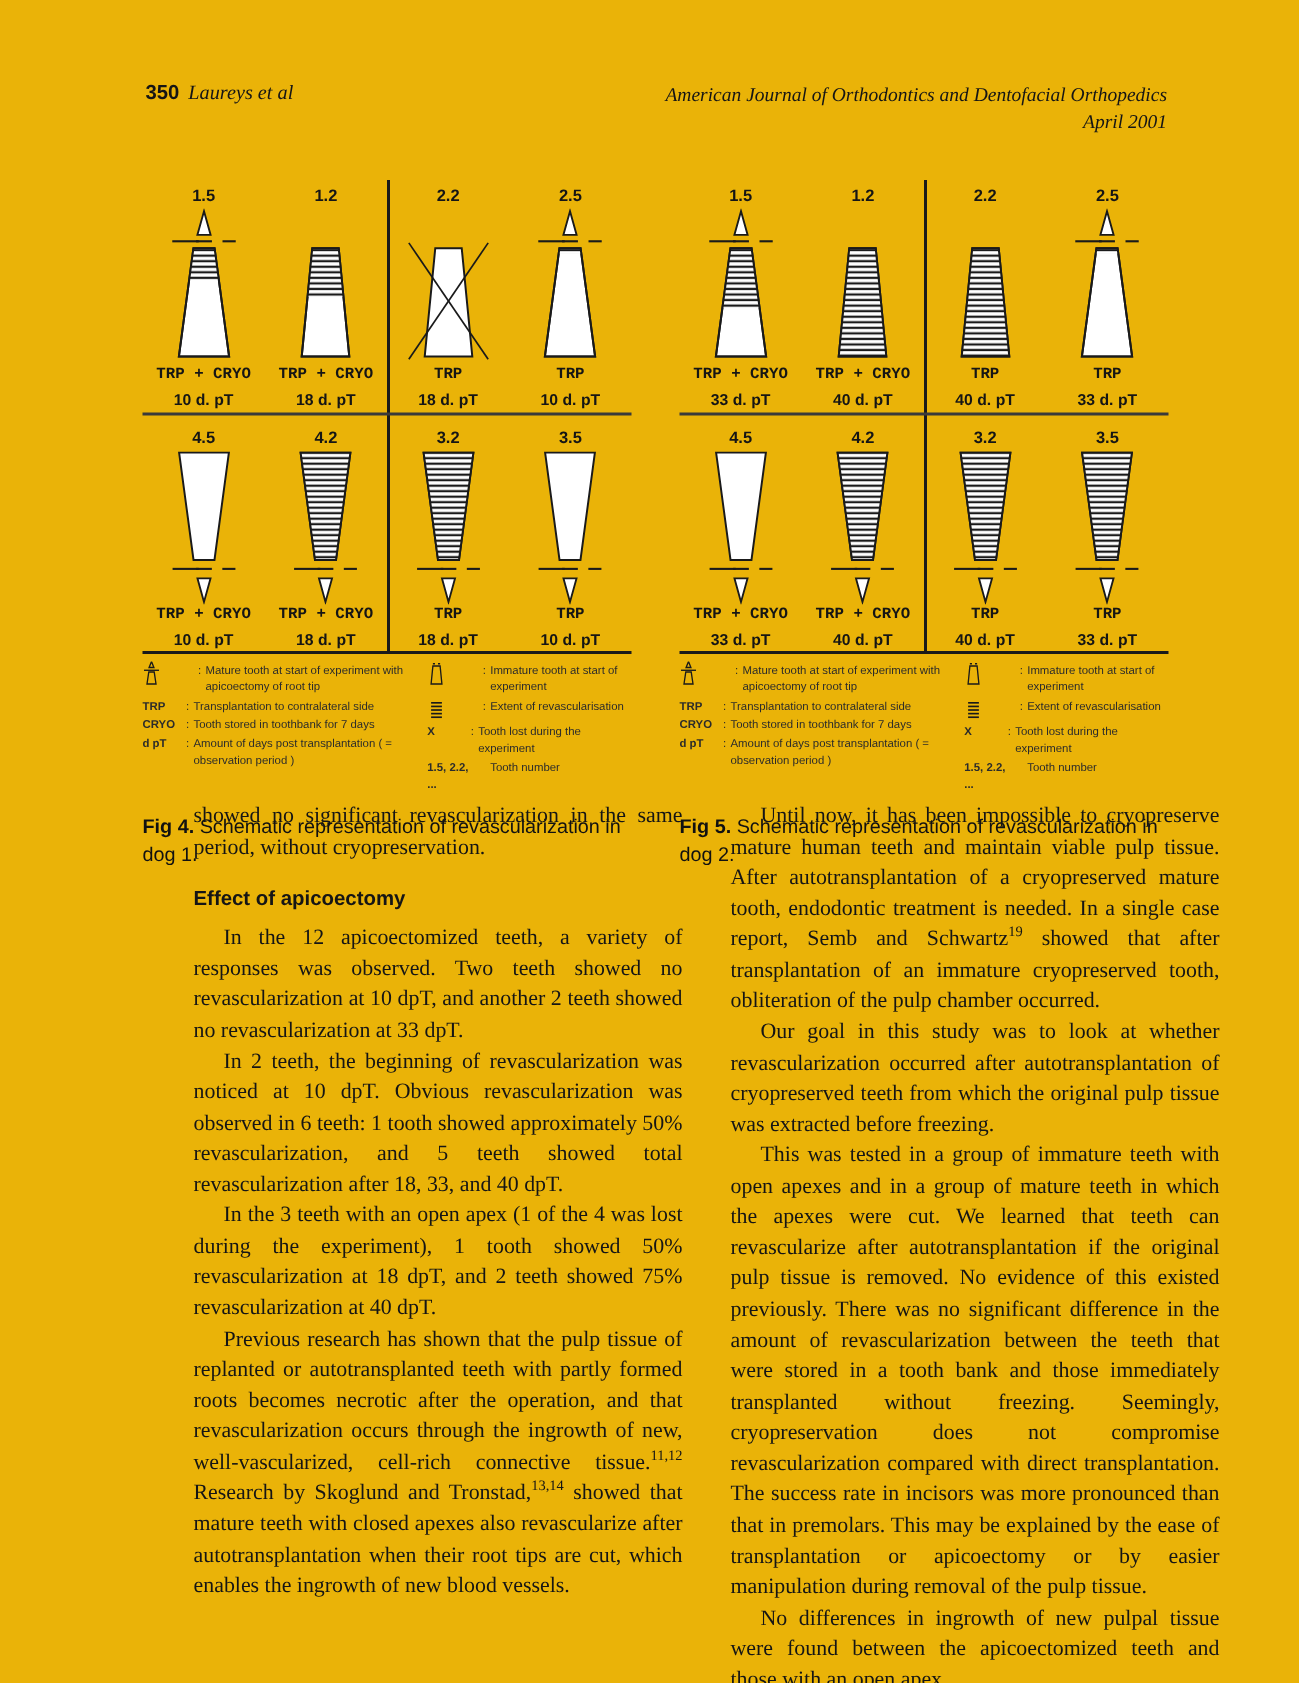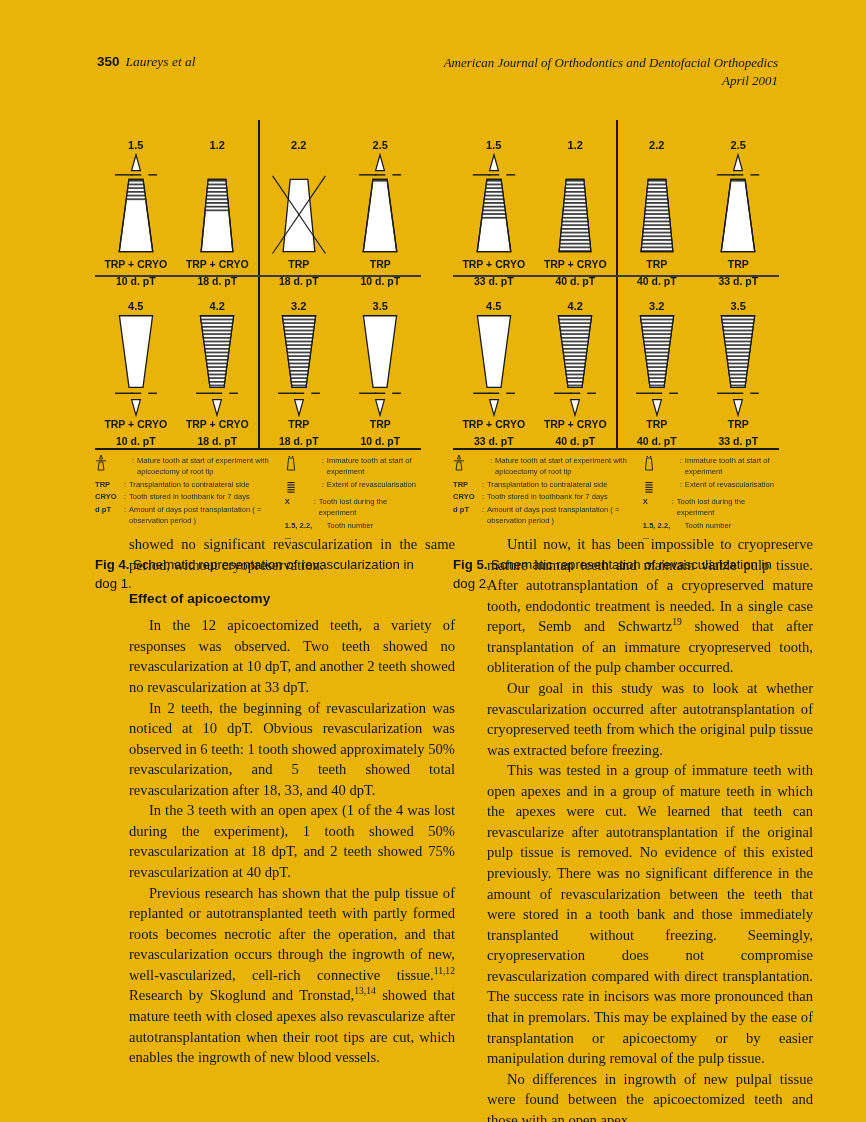--- a/index.html
+++ b/index.html
@@ -11,25 +11,25 @@
   .folio{font-family:"Liberation Sans",sans-serif;font-weight:bold;font-style:normal;}
   .runauth{font-style:italic;margin-left:6px;}
   .hdr-right{text-align:right;font-style:italic;font-size:13px;line-height:1.35;}
   
   .figpanel{position:absolute;top:120px;width:326px;}
   #figpanel-0{left:95px;} #figpanel-1{left:453px;}
   .teethgrid{position:relative;display:grid;grid-template-columns:repeat(4,1fr);border-bottom:2.5px solid #1a1a1a;}
   .vline{position:absolute;left:50%;top:0;bottom:0;width:2px;background:#1a1a1a;}
   .hline{position:absolute;top:155px;left:0;right:0;height:2px;background:#3a3a3a;}
   .cell{display:flex;flex-direction:column;align-items:center;position:relative;}
-  .cell.r1{height:155px;padding-top:4px;margin-top:14px;}
+  .cell.r1{height:155px;padding-top:4px;}
   .cell.r2{height:149px;padding-top:6px;}
   .tnum{font-family:"Liberation Sans",sans-serif;font-weight:bold;font-size:11px;line-height:14px;}
   svg.tooth{display:block;margin-top:1px;}
-  .treat{font-family:Liberation Sans, sans-serif;font-weight:bold;font-size:10.5px;line-height:13px;margin-top:1px;white-space:nowrap;}
+  .treat{font-family:Liberation Mono, monospace;font-weight:bold;font-size:10.5px;line-height:13px;margin-top:1px;white-space:nowrap;}
   .days{font-family:"Liberation Sans",sans-serif;font-weight:bold;font-size:10.5px;line-height:13px;margin-top:4px;white-space:nowrap;}
   
   .legend{margin-top:5px;display:grid;grid-template-columns:57% 43%;column-gap:4px;
           font-family:"Liberation Sans",sans-serif;font-size:7.6px;line-height:1.5;color:#2b2b2b;}
   .lrow{display:flex;align-items:flex-start;margin-bottom:1px;}
   .lkey{flex:0 0 26px;font-weight:bold;display:flex;align-items:center;}
   .lkey.wide{flex:0 0 34px;font-weight:bold;}
   .lsep{flex:0 0 8px;text-align:center;}
   .ltxt{flex:1 1 auto;}
   

